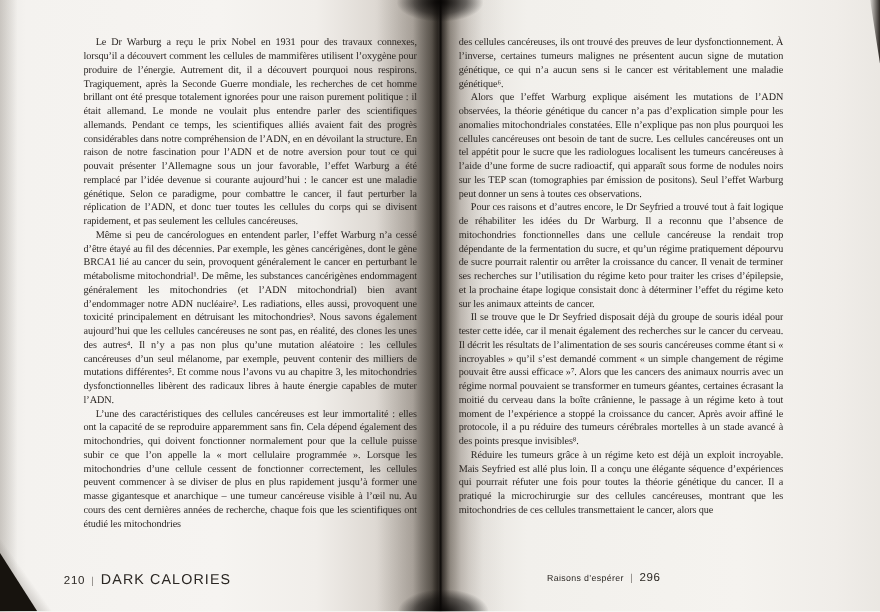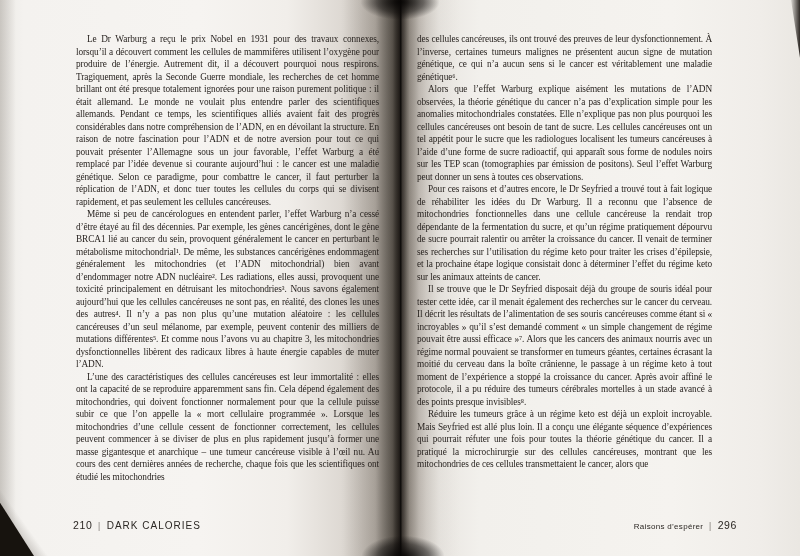--- a/index.html
+++ b/index.html
@@ -69,27 +69,27 @@
     text-align:justify;color:#241f1c;
   }
   .text-col-left{left:76px;width:303px;}
   .text-col-right{left:417px;width:295px;}
   .text-col p{margin:0;padding:0;}
   .text-col p.indent{text-indent:11px;}
   
   .footer{
     position:absolute;top:519px;
     font-family:"Liberation Sans","DejaVu Sans",sans-serif;
-    color:#2b2723;display:flex;align-items:baseline;gap:6px;margin-left:15px;
+    color:#2b2723;display:flex;align-items:baseline;gap:6px;
   }
   .footer-left{left:58px;}
-  .footer-right{left:412px;width:310px;justify-content:flex-end;}
+  .footer-right{left:394px;width:310px;justify-content:center;}
   .folio{font-size:10.5px;letter-spacing:0.6px;}
   .footer-sep{font-size:9px;color:#55504a;transform:scaleX(0.7);}
-  .running-title{font-size:10px;letter-spacing:1px;}
+  .running-title{font-size:13px;letter-spacing:1px;}
   .chapter-title{font-size:8px;letter-spacing:0.3px;}
 </style>
 </head>
 <body>
 
 <div class="photo">
 
   <div class="page-left"></div>
   <div class="page-right"></div>
 

